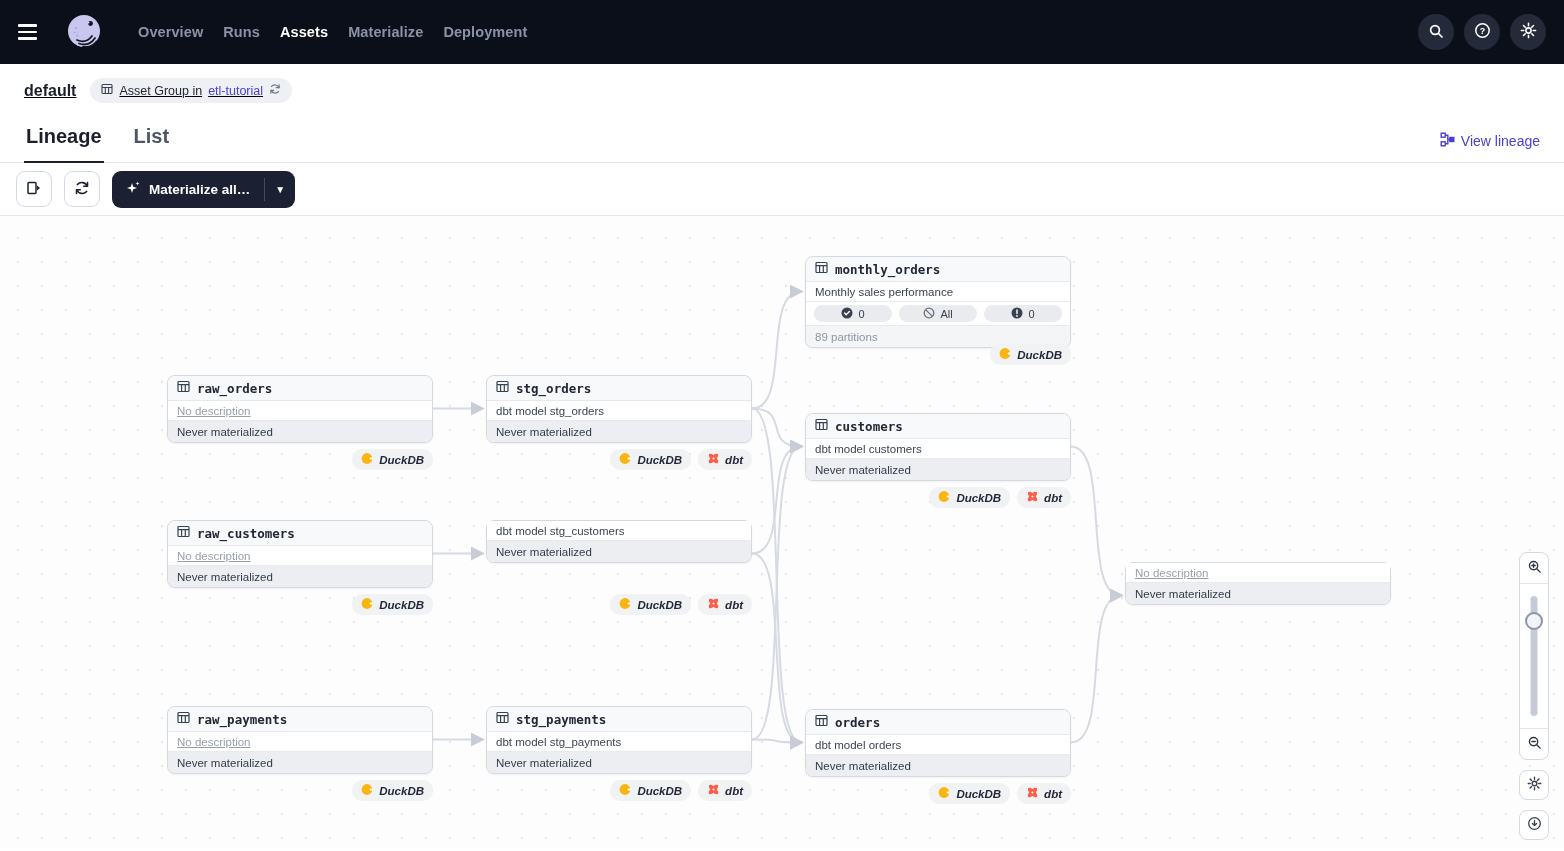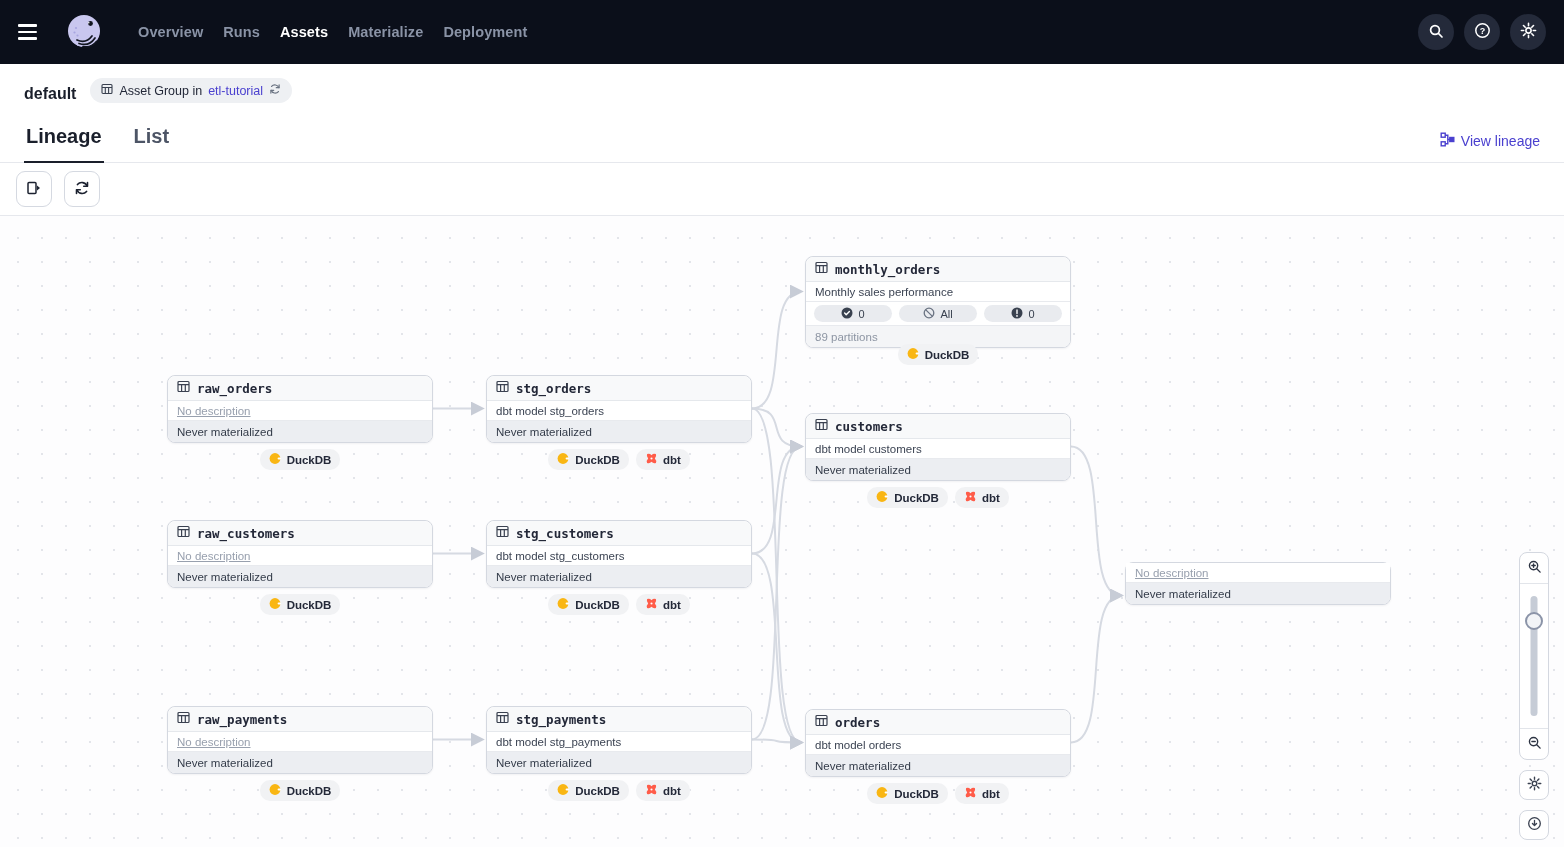--- a/index.html
+++ b/index.html
@@ -11,21 +11,21 @@
   .hamburger { width:34px; height:34px; background:none; border:none; cursor:pointer; display:flex; flex-direction:column; justify-content:center; gap:4px; }
   .hamburger span { display:block; width:19px; height:2.5px; background:#fff; border-radius:1px; }
   .logo { width:40px; height:40px; margin:0 10px 0 2px; }
   .navlinks { display:flex; gap:20px; margin-left:14px; }
   .navlink { color:#8a93a6; font-size:14.5px; font-weight:600; text-decoration:none; letter-spacing:.1px; }
   .navlink.active { color:#ffffff; }
   .nav-actions { margin-left:auto; display:flex; gap:10px; }
   .circle-btn { width:36px; height:36px; border-radius:50%; background:#242a3a; border:none; display:flex; align-items:center; justify-content:center; cursor:pointer; color:#fff; }
 
   
-  .page-header { display:flex; align-items:flex-end; padding:14px 24px 10px 24px; }
+  .page-header { display:flex; align-items:center; padding:14px 24px 10px 24px;text-decoration:underline; }
   .page-title { font-size:16px; font-weight:700; color:#1a1f2b; margin-right:14px; }
   .group-badge { display:flex; align-items:center; gap:6px; background:#eef0f3; border-radius:14px; padding:5px 11px; font-size:12.5px; color:#232838; }
   .group-badge a { color:#4a40cf; text-decoration:none; }
   .header-right { margin-left:auto; }
   .outline-btn { display:flex; align-items:center; gap:7px; background:#fff; border:1px solid #d5d9e1; border-radius:18px; padding:8px 15px; font-size:13.5px; color:#1c2230; cursor:pointer; font-family:inherit; }
 
   
   .tabsrow { display:flex; align-items:flex-end; padding:0 24px; border-bottom:1px solid #e6e8ed; height:50px; }
   .tab { position:relative; font-size:20px; font-weight:600; color:#4d5566; padding:0 2px 14px 2px; margin-right:28px; cursor:pointer; text-decoration:none; }
   .tab.active { color:#1a1f2b; }
@@ -55,21 +55,21 @@
   .node-header { display:flex; align-items:center; gap:7px; height:25px; padding:0 9px;
     background:#f8f9fa; border-bottom:1px solid #e5e8ec; border-radius:8px 8px 0 0; }
   .node-title { font-family:"DejaVu Sans Mono","Liberation Mono",monospace; font-size:12.5px; font-weight:600; color:#232838; }
   .node-desc { height:20px; display:flex; align-items:center; padding:0 9px; font-size:11.5px; color:#3c4453; border-bottom:1px solid #e8eaee; background:#fff; }
   .node-desc.muted { color:#98a0ae;text-decoration:underline; }
   .node-badges { height:24px; display:flex; align-items:center; gap:7px; padding:0 8px; border-bottom:1px solid #e8eaee; background:#fff; }
   .pill { flex:1; display:flex; align-items:center; justify-content:center; gap:5px; background:#e9ebef; border-radius:10px; height:17px; font-size:11px; color:#39414f; }
   .node-status { height:21px; display:flex; align-items:center; padding:0 9px; font-size:11.5px; color:#333b49; background:#eceef2; border-radius:0 0 7px 7px; }
   .node-status.partitions { background:#f4f5f7; color:#8d95a3; }
 
-  .node-tags { position:absolute; display:flex; gap:7px; justify-content:center; }
+  .node-tags { position:absolute; display:flex; gap:7px; justify-content:flex-end;font-style:italic; }
   .tag { display:flex; align-items:center; gap:5px; background:#f1f2f4; border-radius:10px; padding:3px 9px; font-size:11.5px; font-weight:700; color:#232838; cursor:pointer; }
 
   
   .ctrls { position:absolute; right:15px; top:336px; width:30px; display:flex; flex-direction:column; align-items:center; }
   .zoomstack { width:30px; background:#fff; border:1px solid #d4d8e0; border-radius:8px; display:flex; flex-direction:column; align-items:center; }
   .zs-btn { width:28px; height:30px; background:none; border:none; cursor:pointer; display:flex; align-items:center; justify-content:center; }
   .zs-div { width:28px; border-top:1px solid #e2e5ea; }
   .slider-wrap { position:relative; height:144px; width:28px; cursor:pointer; }
   .slider-track { position:absolute; left:50%; transform:translateX(-50%); top:12px; bottom:12px; width:7px; border-radius:4px; background:#c6ccd6; }
   .slider-handle { position:absolute; left:50%; transform:translateX(-50%); top:28px; width:18px; height:18px; border-radius:50%; background:#f2f4f7; border:2px solid #8b94a8; }
@@ -166,20 +166,33 @@
           <path d="M11.5 8h0"></path>
           <path d="M11 5.5 L14 8 L11 10.5 Z" fill="#1c2230" stroke="none"></path>
         </svg></span>
   </button>
   <button class="sq-btn">
     <span><svg width="16" height="16" viewBox="0 0 14 14" fill="none" stroke="#1c2230" stroke-width="1.4">
           <path d="M11.5 5.5 A5 5 0 0 0 3 4 M2.5 8.5 A5 5 0 0 0 11 10" stroke-linecap="round"></path>
           <path d="M11.8 2.2v3.3h-3.3M2.2 11.8V8.5h3.3" stroke-linecap="round" stroke-linejoin="round"></path>
         </svg></span>
   </button>
+  <div class="split-btn">
+    <button class="split-main">
+      <span><svg width="15" height="15" viewBox="0 0 15 15" fill="#fff">
+            <path d="M6 3 L7.2 6.8 L11 8 L7.2 9.2 L6 13 L4.8 9.2 L1 8 L4.8 6.8 Z"></path>
+            <path d="M11.5 1.5 L12 3 L13.5 3.5 L12 4 L11.5 5.5 L11 4 L9.5 3.5 L11 3 Z"></path>
+          </svg></span>
+      <span>Materialize all…</span>
+    </button>
+    <span class="split-divider"></span>
+    <button class="split-caret">
+      <span>▼</span>
+    </button>
+  </div>
 </div>
 
 <div class="canvas">
   <svg id="edges-svg" width="1564" height="631">
     <defs>
       <marker id="arrow" viewBox="0 0 10 10" refX="8" refY="5" markerWidth="7" markerHeight="7" orient="auto-start-reverse">
         <path d="M0 0 L10 5 L0 10 z" fill="#c7ccd6"></path>
       </marker>
     </defs>
     <g id="edge-layer">
@@ -330,27 +343,20 @@
       <div class="node-tags" style="left: 167px; top: 378px; width: 266px;">
         <span class="tag">
           <span><svg width="13" height="13" viewBox="0 0 13 13">
               <circle cx="6" cy="6.5" r="5.4" fill="#f9b613"></circle>
               <rect x="8.6" y="5.4" width="3.6" height="2.2" rx="1.1" fill="#fff"></rect>
             </svg></span>
           <span>DuckDB</span>
         </span>
       </div>
       <div class="node" style="left: 486px; top: 304px; width: 266px;">
-        <div class="node-header">
-          <span><svg width="13" height="13" viewBox="0 0 13 13" fill="none" stroke="#3a4150" stroke-width="1.2">
-              <rect x="1" y="1.5" width="11" height="10" rx="1"></rect>
-              <path d="M1 4.6h11M4.6 4.6v6.9M8.3 4.6v6.9"></path>
-            </svg></span>
-          <span class="node-title">stg_customers</span>
-        </div>
         <div class="node-desc">dbt model stg_customers</div>
         <div class="node-status">Never materialized</div>
       </div>
       <div class="node-tags" style="left: 486px; top: 378px; width: 266px;">
         <span class="tag">
           <span><svg width="13" height="13" viewBox="0 0 13 13">
               <circle cx="6" cy="6.5" r="5.4" fill="#f9b613"></circle>
               <rect x="8.6" y="5.4" width="3.6" height="2.2" rx="1.1" fill="#fff"></rect>
             </svg></span>
           <span>DuckDB</span>

